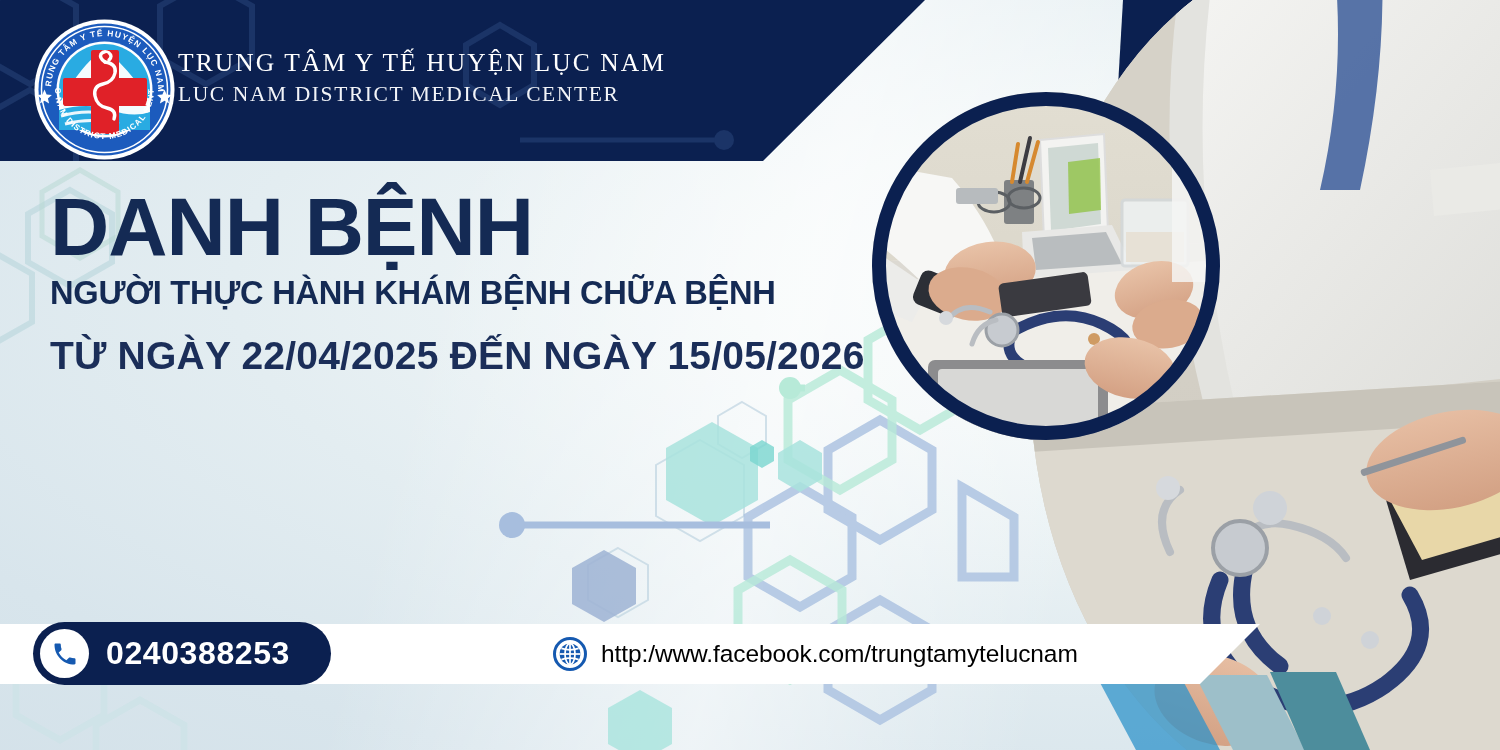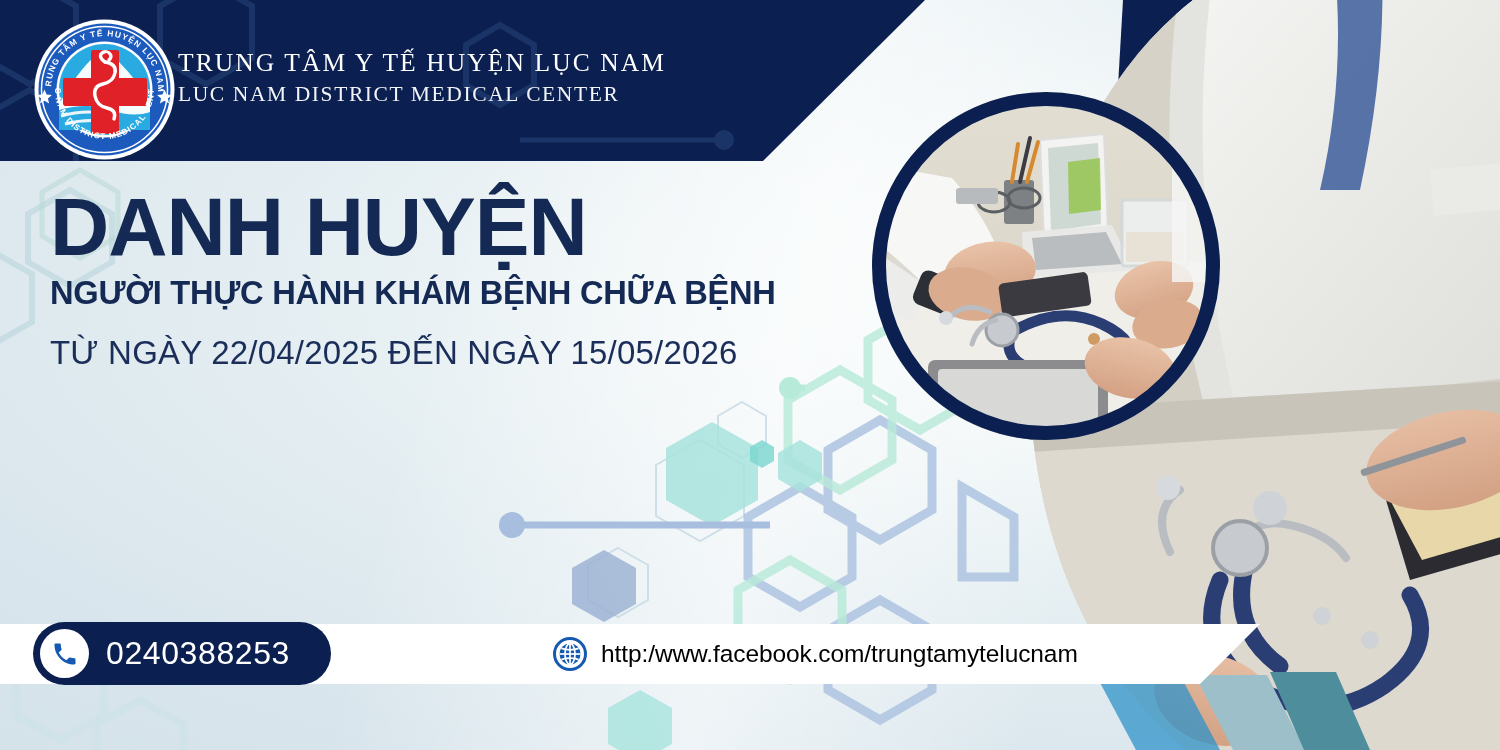--- a/index.html
+++ b/index.html
@@ -96,21 +96,21 @@
     letter-spacing:-1px;line-height:1;white-space:nowrap;
   }
   .title-sub{
     position:absolute;left:50px;top:276px;
     font-size:33.5px;font-weight:bold;color:#142a54;
     letter-spacing:-.3px;line-height:1;white-space:nowrap;
     transform:scaleX(.975);transform-origin:left center;
   }
   .title-date{
     position:absolute;left:50px;top:336px;
-    font-size:33px;font-weight:normal;color:#1b2e59;
+    font-size:39px;font-weight:bold;color:#1b2e59;
     letter-spacing:.2px;line-height:1;white-space:nowrap;
   }
 
   
   .bottom-bar{
     position:absolute;left:0;top:624px;width:1260px;height:60px;
     background:#ffffff;
     clip-path:polygon(0 0, 1260px 0, 1200px 60px, 0 60px);
   }
   .phone-pill{
@@ -118,21 +118,21 @@
     height:63px;min-width:298px;
     background:#0b2050;border-radius:32px;
     display:flex;align-items:center;padding-left:7px;padding-right:26px;
     box-sizing:border-box;
   }
   .phone-ico{
     width:49px;height:49px;border-radius:50%;background:#fff;
     display:flex;align-items:center;justify-content:center;flex:0 0 auto;
   }
   .phone-num{
-    color:#ffffff;font-size:32px;font-weight:normal;letter-spacing:.6px;
+    color:#ffffff;font-size:32px;font-weight:bold;letter-spacing:.6px;
     margin-left:17px;white-space:nowrap;
   }
   .web-row{
     position:absolute;left:553px;top:637px;display:flex;align-items:center;
   }
   .web-ico{width:34px;height:34px;flex:0 0 auto;}
   .web-url{
     margin-left:14px;font-size:24.5px;color:#000000;letter-spacing:-.1px;
     white-space:nowrap;
   }
@@ -398,21 +398,21 @@
         <polygon points="131.5,71.5 133.6,76.4 138.9,76.9 134.9,80.4 136.1,85.6 131.5,82.8 126.9,85.6 128.1,80.4 124.1,76.9 129.4,76.4"></polygon>
       </g>
     </svg>
   </div>
 
   <div class="org-block">
     <div class="org-vn">TRUNG TÂM Y TẾ HUYỆN LỤC NAM</div>
     <div class="org-en">LUC NAM DISTRICT MEDICAL CENTER</div>
   </div>
 
-  <div class="title-main">DANH HUYỆN</div>
+  <div class="title-main">DANH BỆNH</div>
   <div class="title-sub">NGƯỜI THỰC HÀNH KHÁM BỆNH CHỮA BỆNH</div>
   <div class="title-date">TỪ NGÀY 22/04/2025 ĐẾN NGÀY 15/05/2026</div>
 
   <div class="bottom-bar"></div>
 
   <div class="phone-pill">
     <span class="phone-ico">
       <svg width="28" height="28" viewBox="0 0 24 24" fill="#1559b0">
         <path d="M6.6 10.8c1.4 2.8 3.8 5.2 6.6 6.6l2.2-2.2c.3-.3.7-.4 1-.2 1.1.4 2.4.6 3.6.6.6 0 1 .4 1 1V20c0 .6-.4 1-1 1C10.6 21 3 13.4 3 4c0-.6.4-1 1-1h3.4c.6 0 1 .4 1 1 0 1.3.2 2.5.6 3.6.1.4 0 .8-.2 1.1l-2.2 2.1z"></path>
       </svg>

